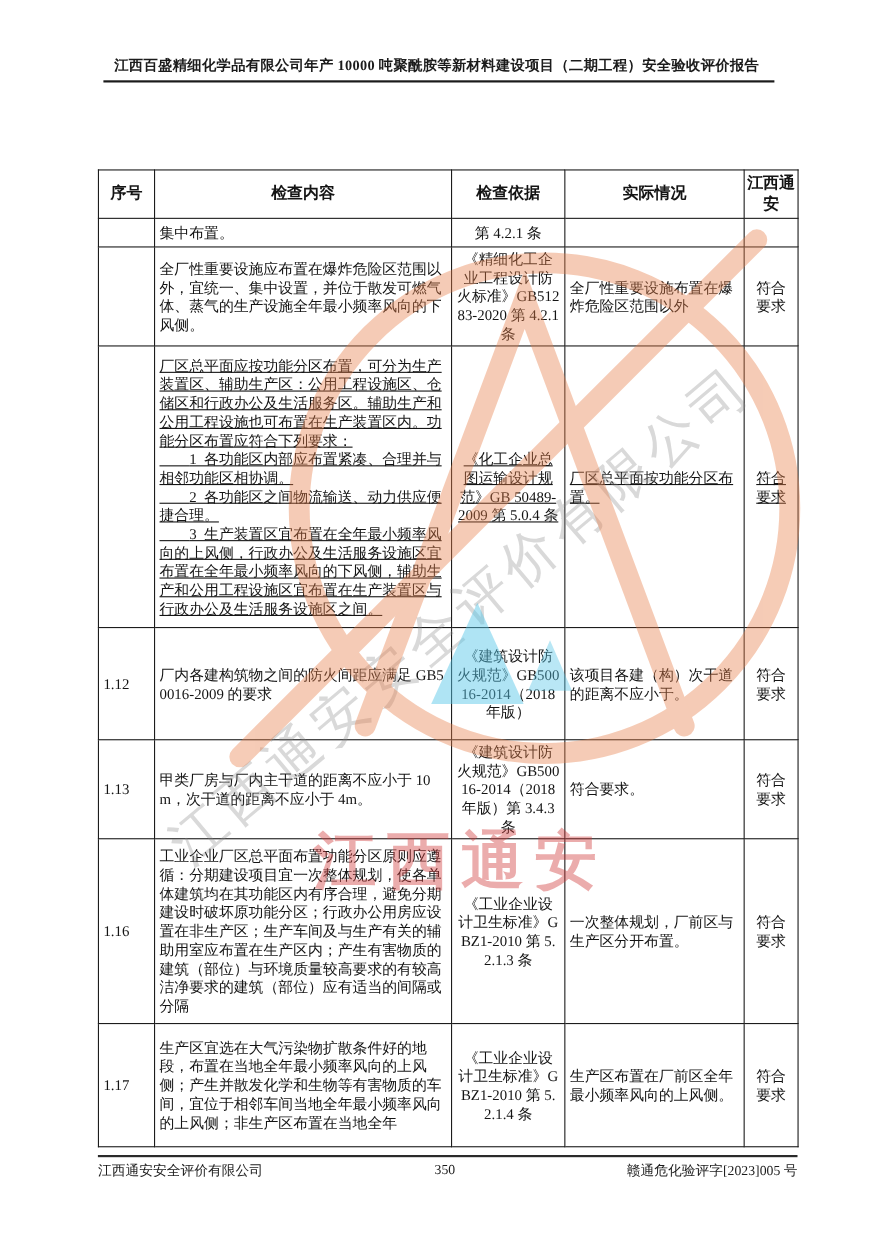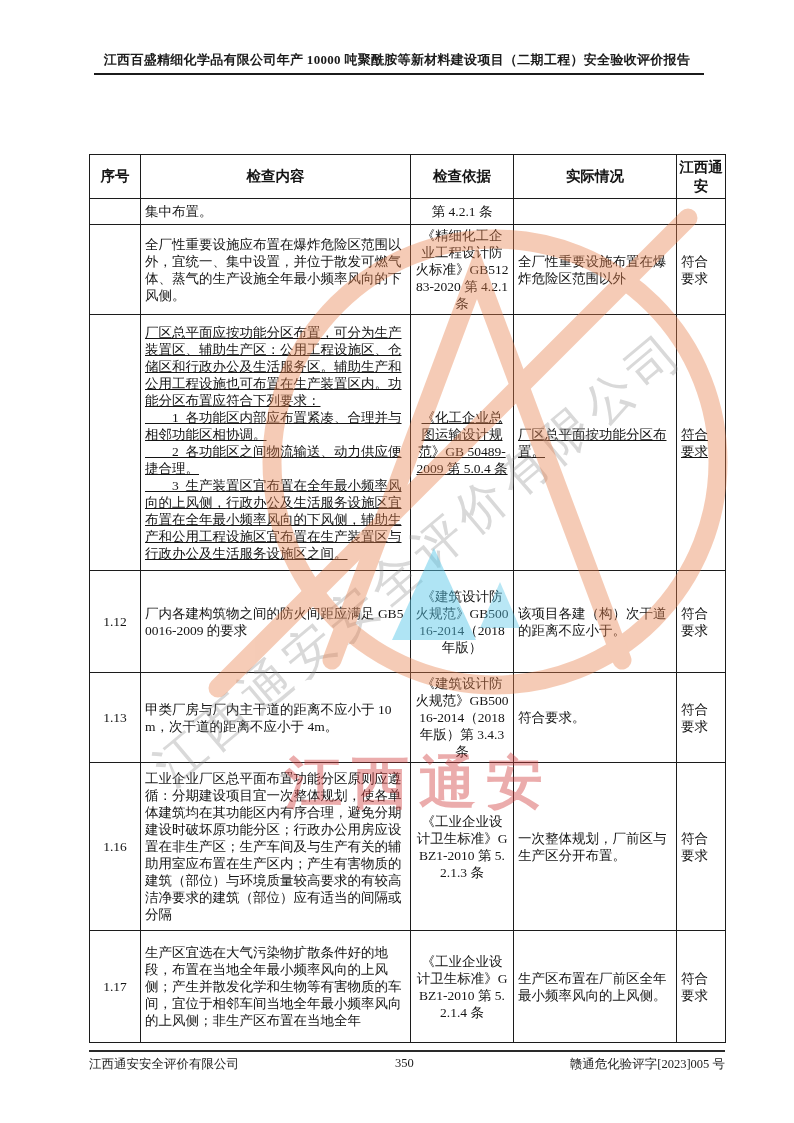--- a/index.html
+++ b/index.html
@@ -31,25 +31,25 @@
     border:1.5px solid #1c1c1c;
     font-size:13.5px; line-height:17px;
     padding:2px 4px;
     vertical-align:middle;
     word-break:break-all;
   }
   table.inspection th {
     font-size:14.5px; font-weight:bold; text-align:center;
     height:44px; line-height:19px; padding:2px 2px;
   }
-  td.c-no     { text-align:center; }
+  td.c-no     { }
   td.c-content{ text-align:left; white-space:pre-wrap; }
   td.c-basis  { text-align:center; }
   td.c-actual { text-align:left; padding-left:6px; }
-  td.c-result { }
+  td.c-result { text-align:center; }
   tr.r0 td { height:26px; }
   tr.r1 td { height:76px; }
   tr.r2 td { height:85px; }
   tr.r3 td { height:256px;text-decoration:underline; }
   tr.r4 td { height:102px; }
   tr.r5 td { height:76px; }
   tr.r6 td { height:168px; }
   tr.r7 td { height:112px; }
   .watermark {
     position:absolute; left:0; top:0; width:794px; height:1123px;

